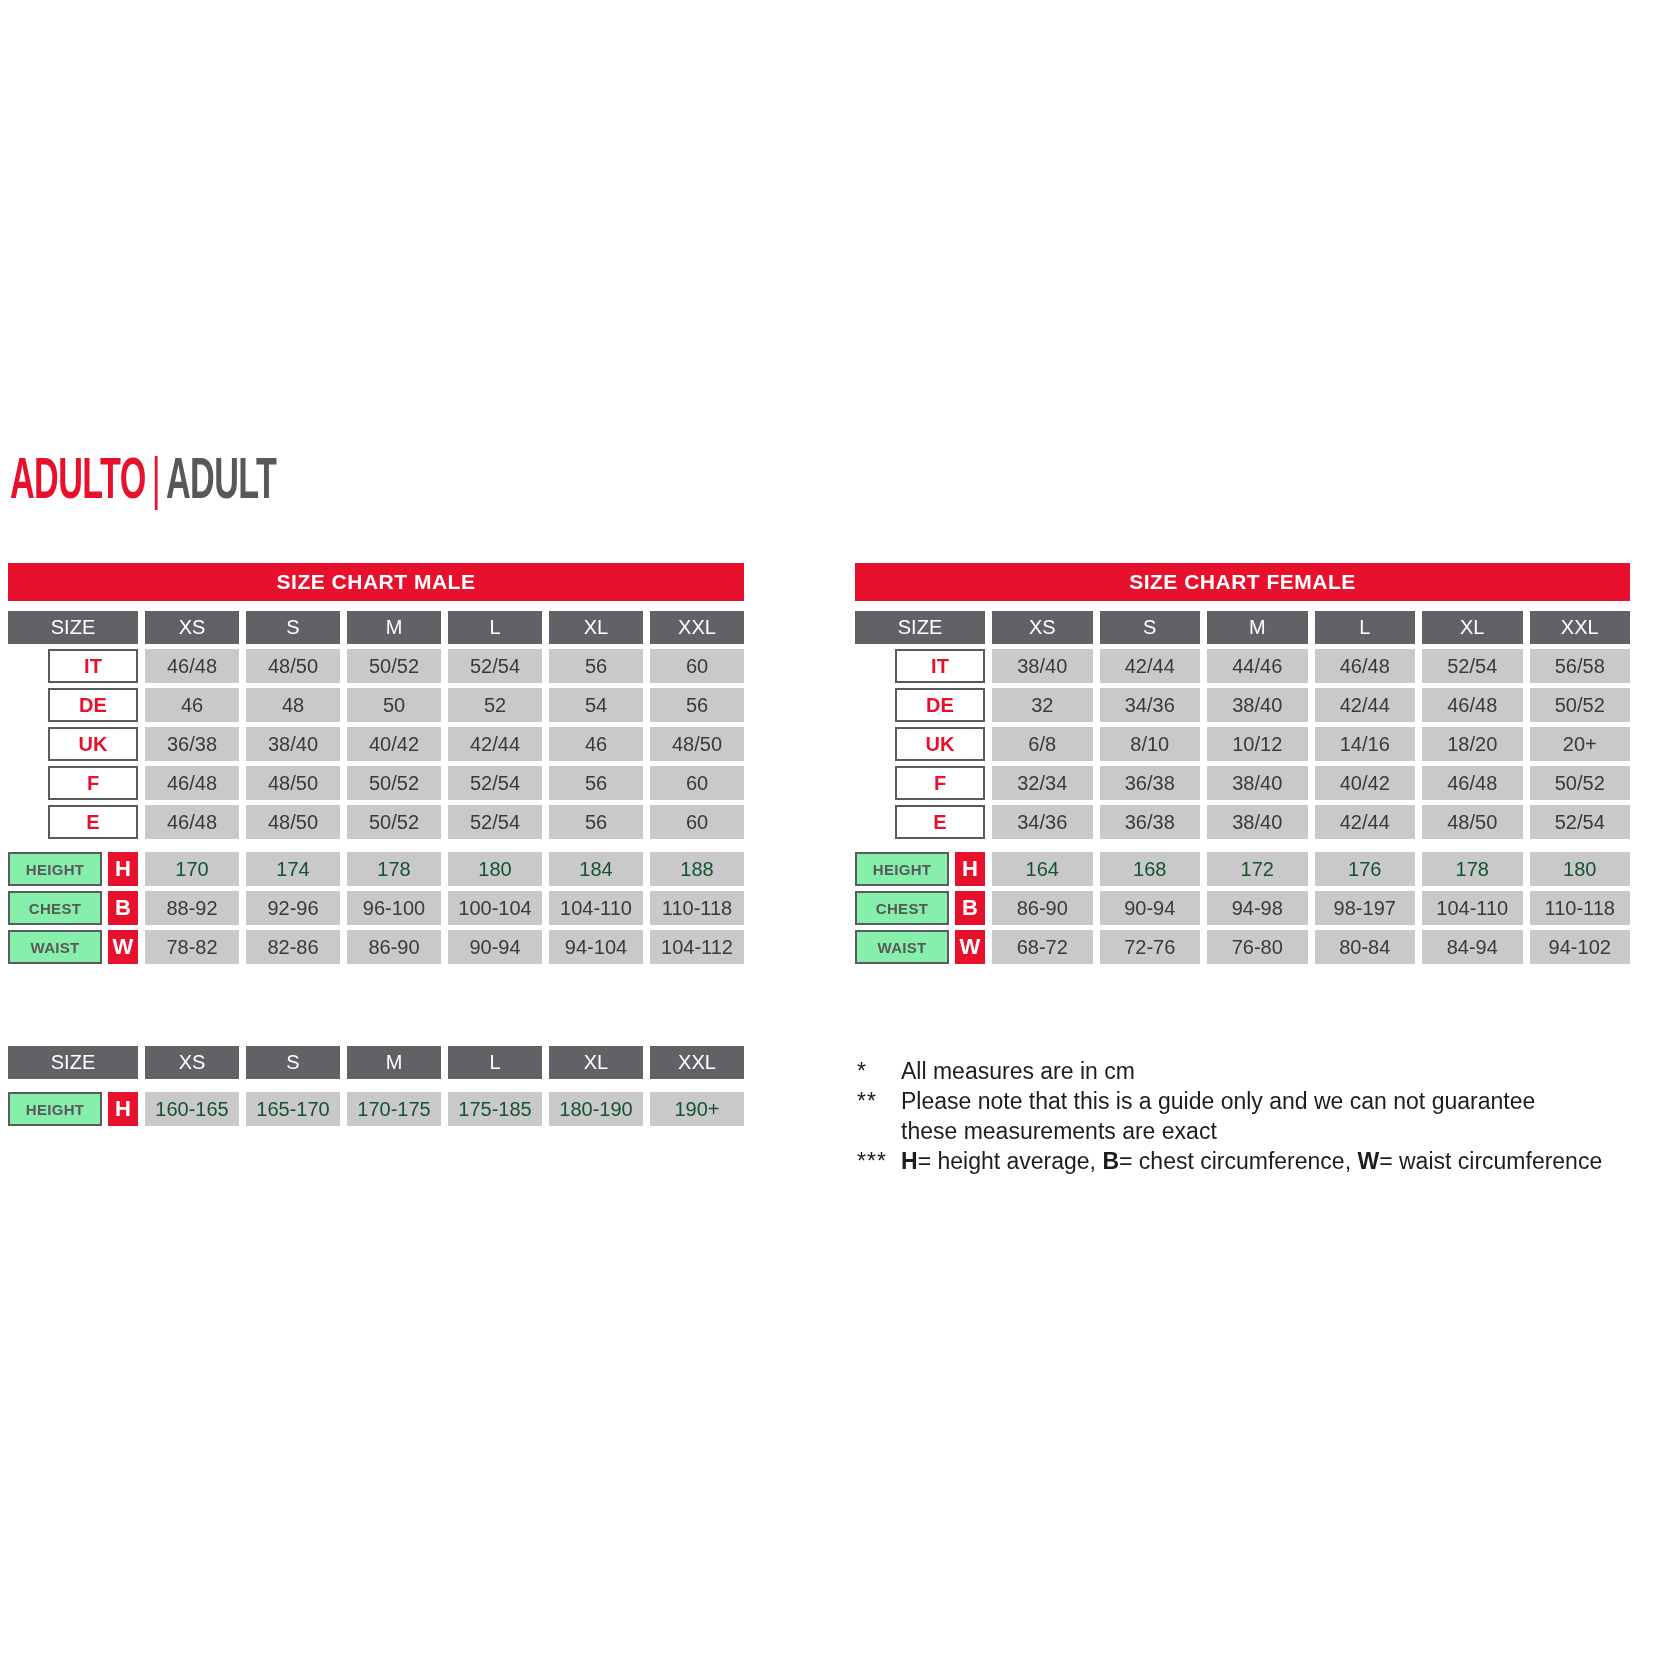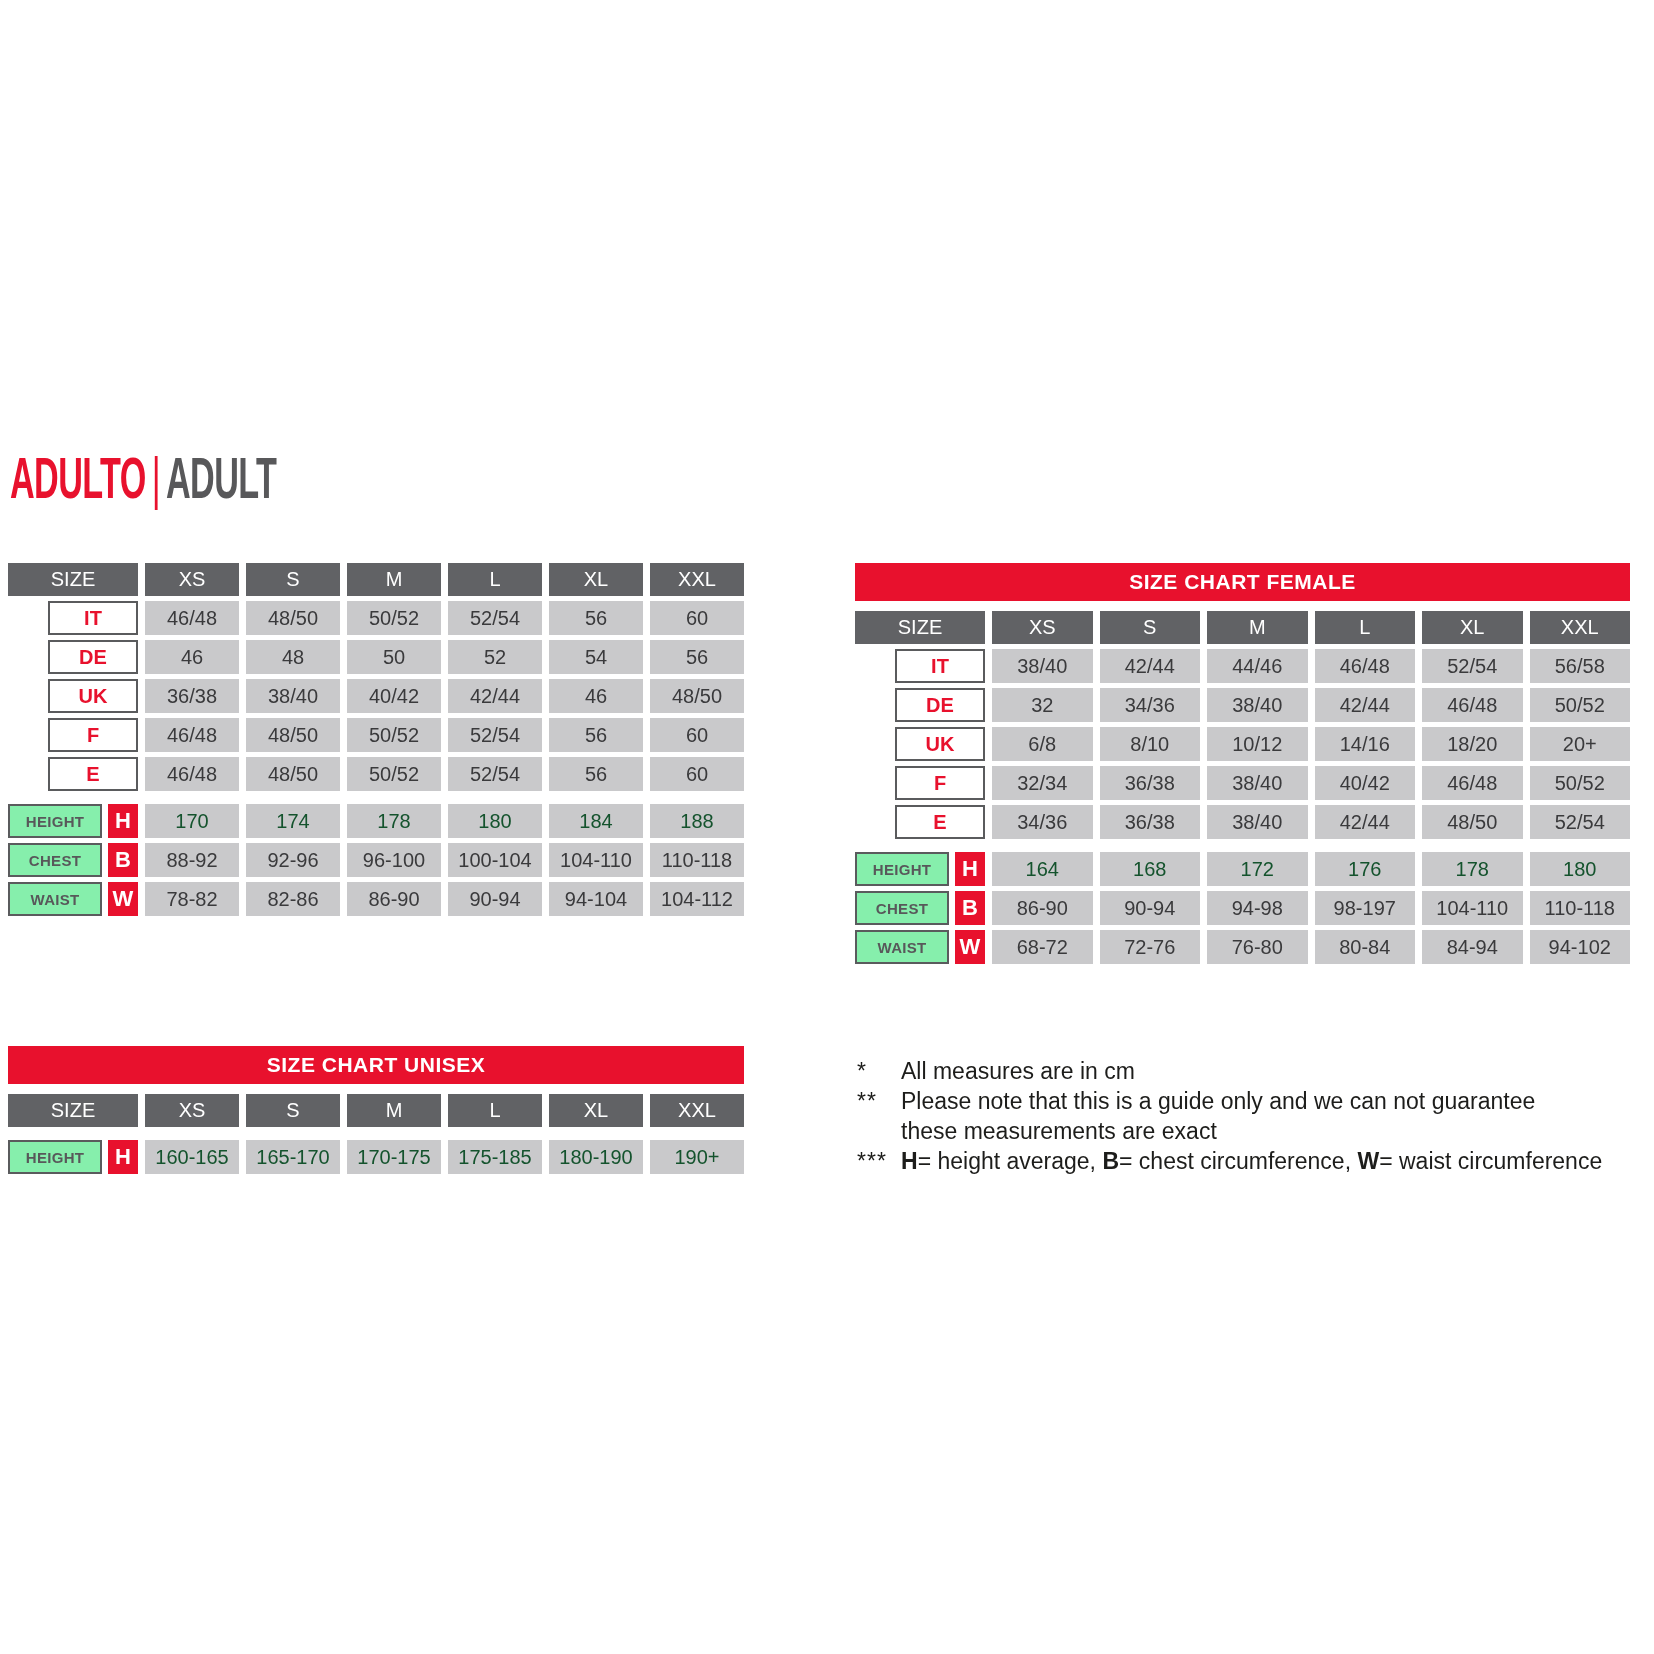--- a/index.html
+++ b/index.html
@@ -73,20 +73,21 @@
   .fn-bold{font-weight:bold;}
 </style>
 </head>
 <body>
 
 <div class="page-title">
   <span class="t-red">ADULTO</span><span class="t-sep">|</span><span class="t-gray">ADULT</span>
 </div>
 
 <div class="table-block" id="male-table">
+  <div class="red-bar">SIZE CHART MALE</div>
   <div class="size-grid">
       <div class="cell head">SIZE</div>
       <div class="cell head">XS</div>
       <div class="cell head">S</div>
       <div class="cell head">M</div>
       <div class="cell head">L</div>
       <div class="cell head">XL</div>
       <div class="cell head">XXL</div>
       <div class="cell label-box">IT</div>
       <div class="cell val">46/48</div>
@@ -230,21 +231,20 @@
       <div class="cell val">68-72</div>
       <div class="cell val">72-76</div>
       <div class="cell val">76-80</div>
       <div class="cell val">80-84</div>
       <div class="cell val">84-94</div>
       <div class="cell val">94-102</div>
     </div>
 </div>
 
 <div class="table-block" id="unisex-table">
-  <div class="red-bar">SIZE CHART UNISEX</div>
   <div class="size-grid">
       <div class="cell head">SIZE</div>
       <div class="cell head">XS</div>
       <div class="cell head">S</div>
       <div class="cell head">M</div>
       <div class="cell head">L</div>
       <div class="cell head">XL</div>
       <div class="cell head">XXL</div>
       <div class="spacer"></div>
       <div class="measure-cell">

